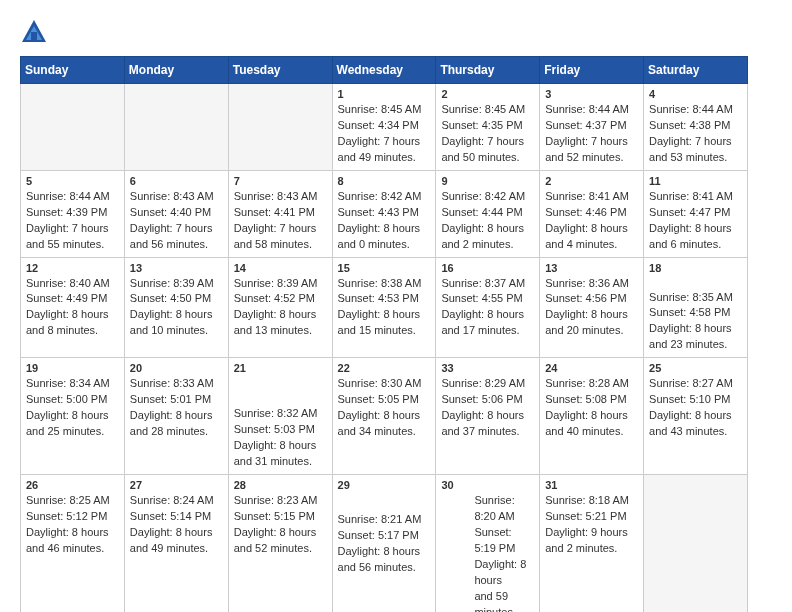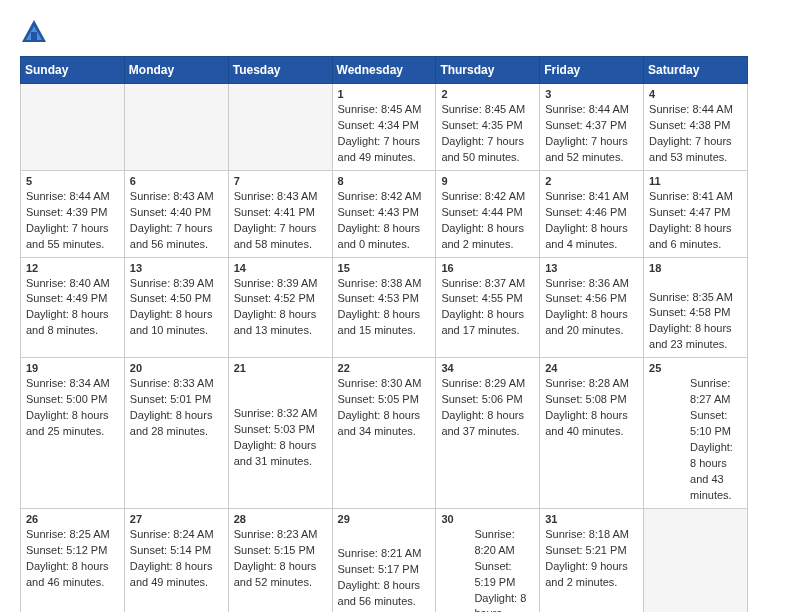--- a/index.html
+++ b/index.html
@@ -295,36 +295,36 @@
 and 31 minutes.</div>
           </td>
           <td>
             <span class="day-num">22</span>
             <div class="day-info" style="white-space: pre-line;">Sunrise: 8:30 AM
 Sunset: 5:05 PM
 Daylight: 8 hours
 and 34 minutes.</div>
           </td>
           <td>
-            <span class="day-num">34</span>
+            <span class="day-num">33</span>
             <div class="day-info" style="white-space: pre-line;">Sunrise: 8:29 AM
 Sunset: 5:06 PM
 Daylight: 8 hours
 and 37 minutes.</div>
           </td>
           <td>
             <span class="day-num">24</span>
             <div class="day-info" style="white-space: pre-line;">Sunrise: 8:28 AM
 Sunset: 5:08 PM
 Daylight: 8 hours
 and 40 minutes.</div>
           </td>
           <td>
             <span class="day-num">25</span>
-            <div class="day-info" style="white-space: pre-line; margin-left: 41px;">Sunrise: 8:27 AM
+            <div class="day-info" style="white-space: pre-line;">Sunrise: 8:27 AM
 Sunset: 5:10 PM
 Daylight: 8 hours
 and 43 minutes.</div>
           </td>
         </tr>
         <tr>
           <td>
             <span class="day-num">26</span>
             <div class="day-info" style="white-space: pre-line;">Sunrise: 8:25 AM
 Sunset: 5:12 PM

